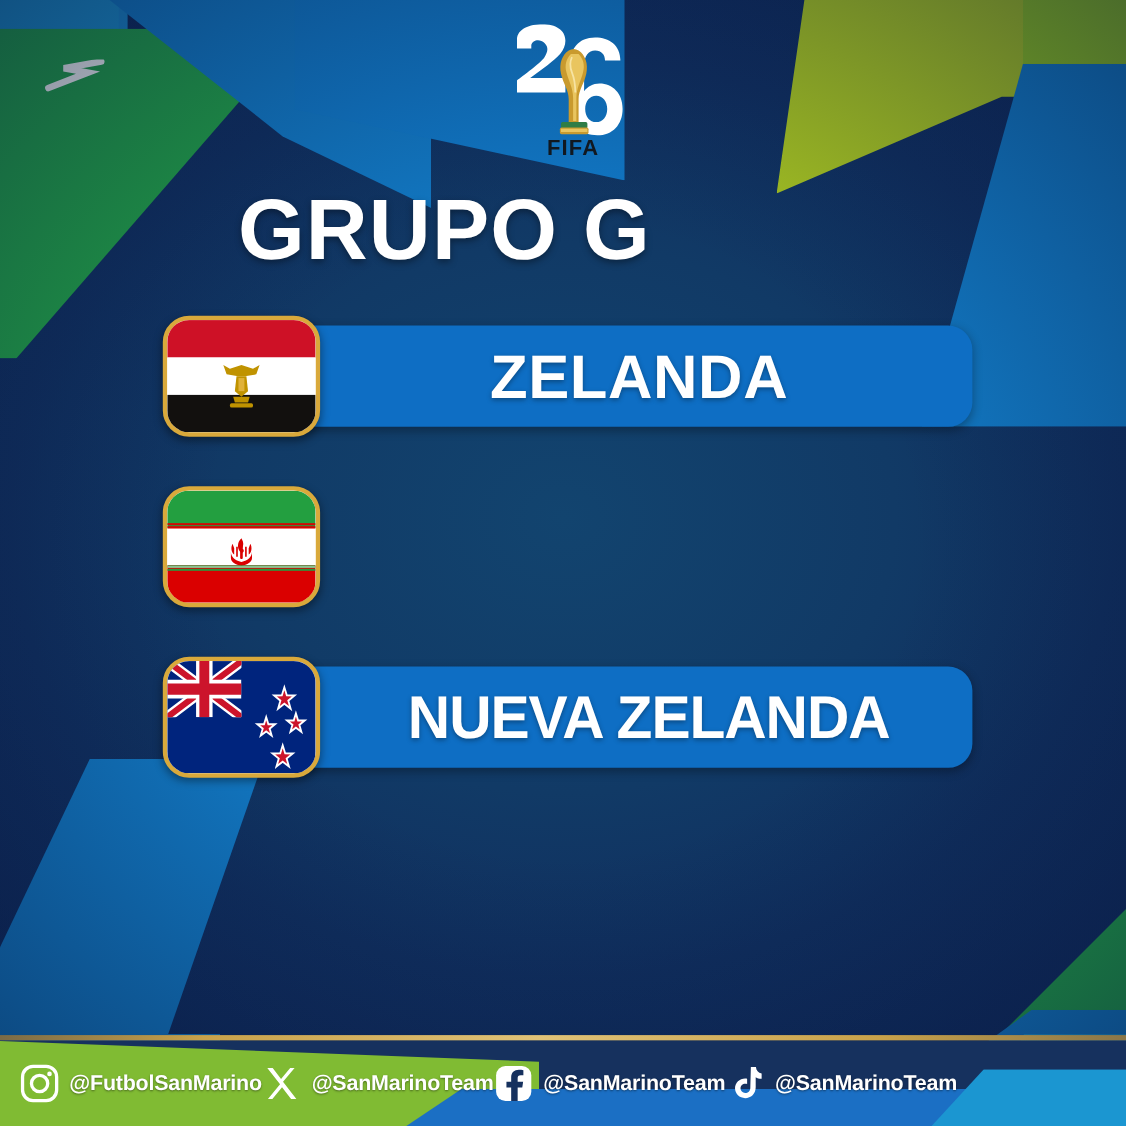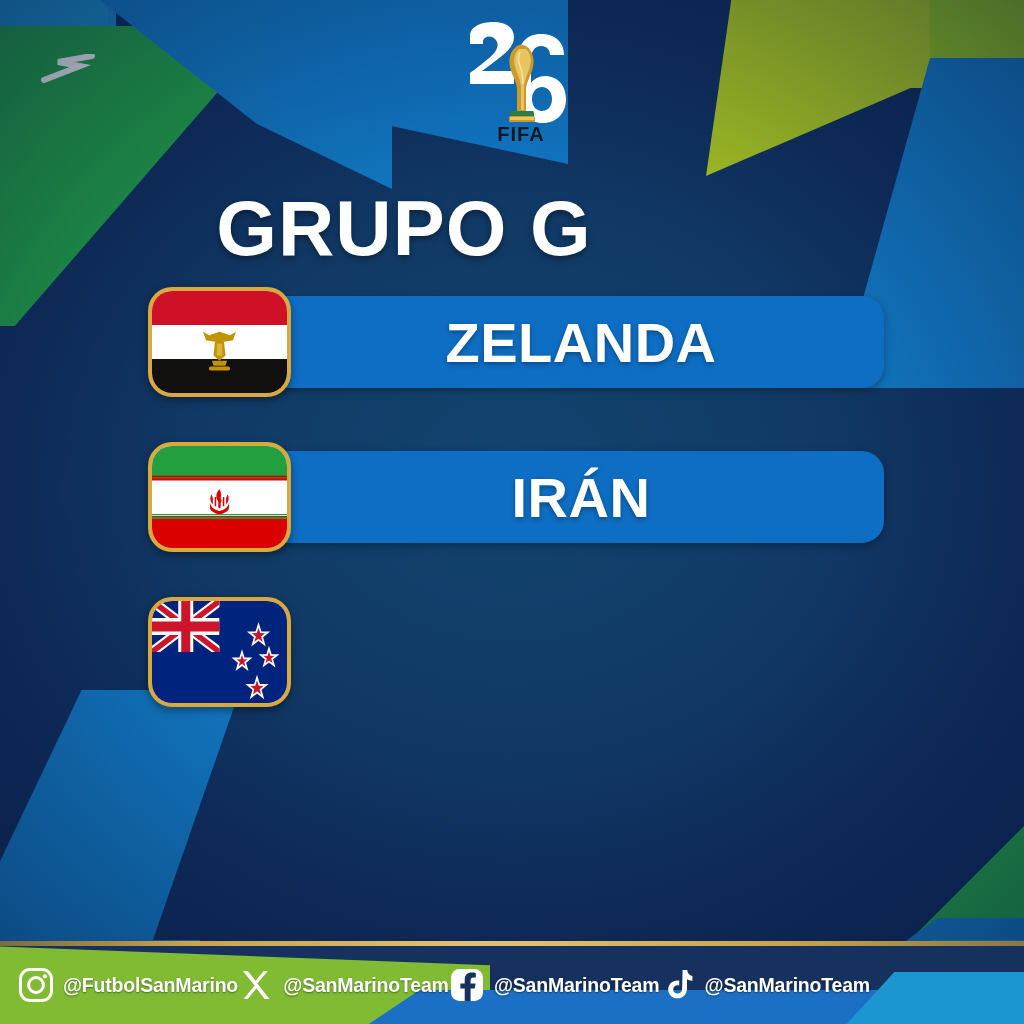--- a/index.html
+++ b/index.html
@@ -61,21 +61,21 @@
     display:flex;align-items:center;justify-content:space-between;padding:16px 18px;}
   .social{display:flex;align-items:center;gap:9px;}
   .social .handle{color:#fff;font-size:19.5px;font-weight:bold;letter-spacing:-.2px;
     text-shadow:0 1px 2px rgba(0,0,0,.45);white-space:nowrap;}
   .social .ico{width:36px;height:36px;flex:0 0 36px;display:block;}
   
   .logo{position:absolute;left:462px;top:22px;width:110px;height:130px;}
   .title{position:absolute;left:0;top:163px;width:808px;text-align:center;
     color:#fff;font-size:78px;font-weight:bold;letter-spacing:1px;
     font-family:"Liberation Sans","DejaVu Sans",sans-serif;
-    text-shadow:0 3px 7px rgba(0,0,0,.38);margin-top:20px;}
+    text-shadow:0 3px 7px rgba(0,0,0,.38);}
   
   .rows{position:absolute;left:0;top:287px;width:1024px;}
   .row{position:relative;height:110px;margin-bottom:45px;}
   .bar{position:absolute;left:212px;top:9px;width:672px;height:92px;
     background:#0e6ec4;border-radius:22px;
     box-shadow:0 3px 9px rgba(0,0,0,.3);}
   .bar .name{position:absolute;inset:0;display:flex;align-items:center;
     justify-content:center;color:#fff;font-weight:bold;font-size:56px;
     letter-spacing:.5px;padding-left:76px;padding-right:10px;
     text-shadow:0 2px 5px rgba(0,0,0,.35);white-space:nowrap;}
@@ -156,23 +156,20 @@
             <path d="M42 30 L48 30 L49 38 L45 41 L41 38 Z"></path>
             <rect x="43.2" y="31" width="3.6" height="7" fill="#e0b23a"></rect>
             <path d="M40 41 L50 41 L49 44 L41 44 Z"></path>
             <rect x="38" y="44.4" width="14" height="2.4" rx="1"></rect>
           </g>
         </svg>
       </div>
     </div>
 
     <div class="row">
-      <div class="bar">
-        <div class="name">IRÁN</div>
-      </div>
       <div class="flagwrap">
         <svg viewBox="0 0 90 60" preserveAspectRatio="none">
           <rect x="0" y="0" width="90" height="20" fill="#239f40"></rect>
           <rect x="0" y="20" width="90" height="20" fill="#ffffff"></rect>
           <rect x="0" y="40" width="90" height="20" fill="#da0000"></rect>
           <g fill="#da0000">
             <path d="M45 25.5 C43 27 42.4 29.6 43.4 31.6 C44.2 33.2 45.6 33.6 46.2 32.8
                      C46.8 32 46.2 31 45.4 31.2 C46 29.4 46.8 28.4 45 25.5 Z"></path>
             <rect x="44.2" y="27.2" width="1.6" height="9.4" rx=".6"></rect>
             <path d="M39.6 28.4 C38.4 30.6 38.8 33 40.6 34.2 L40.6 30.8 Z"></path>
@@ -191,20 +188,23 @@
             <rect x="0" y="41.8" width="90" height="1.1"></rect>
           </g>
           <g fill="#ffffff" opacity=".9">
             <rect x="0" y="40.6" width="90" height=".5"></rect>
           </g>
         </svg>
       </div>
     </div>
 
     <div class="row long">
+      <div class="bar">
+        <div class="name">NUEVA ZELANDA</div>
+      </div>
       <div class="flagwrap">
         <svg viewBox="0 0 90 60" preserveAspectRatio="none">
           <rect width="90" height="60" fill="#00247d"></rect>
           <g>
             <clipPath id="nzc">
                 <rect width="45" height="30"></rect>
               </clipPath>
             <g clip-path="url(#nzc)">
               <path d="M0 0 L45 30 M45 0 L0 30" stroke="#fff" stroke-width="6"></path>
               <path d="M0 0 L45 30 M45 0 L0 30" stroke="#cc142b" stroke-width="3.4"></path>

